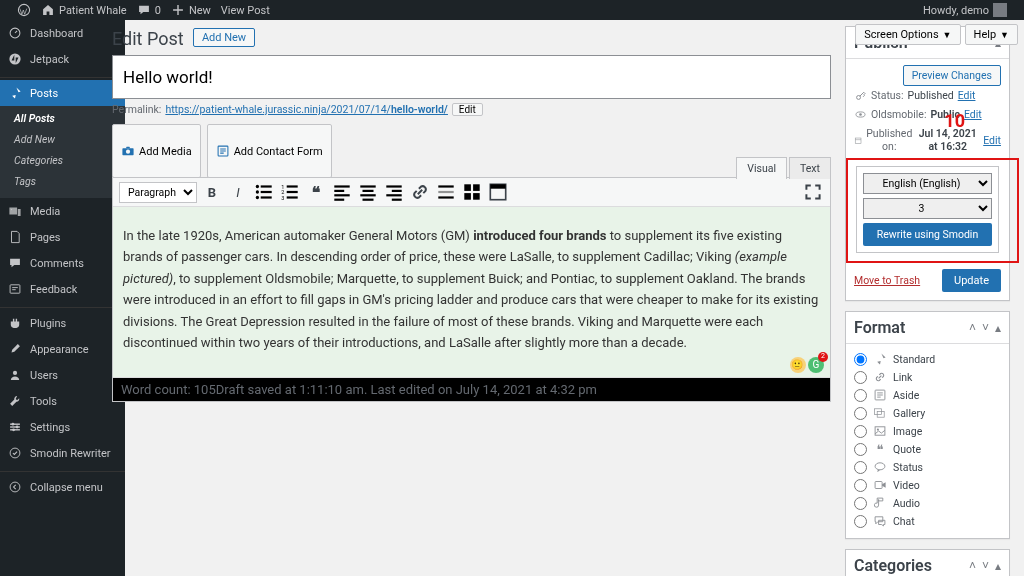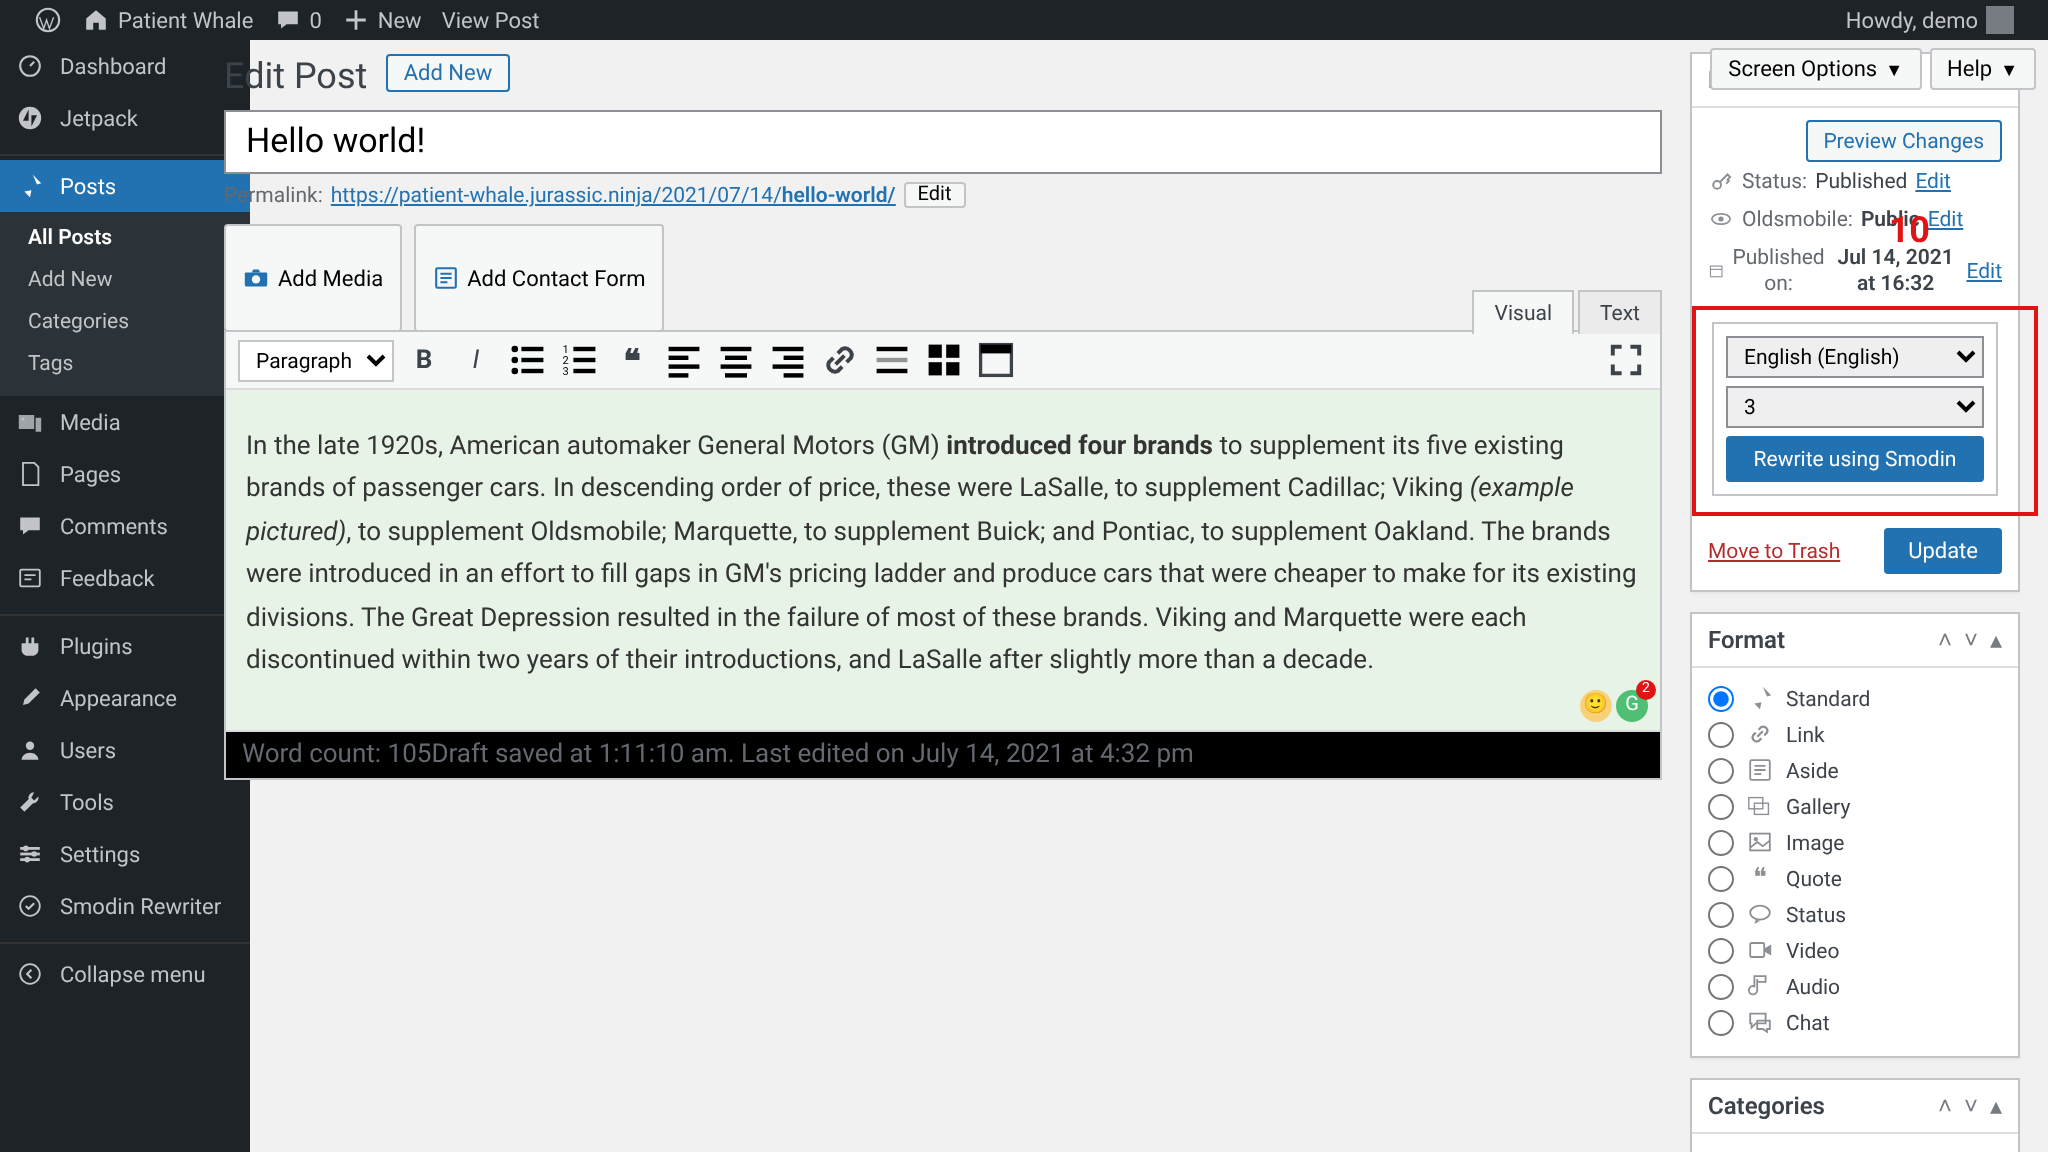--- a/index.html
+++ b/index.html
@@ -11,38 +11,38 @@
 .adminbar-item { display: flex; align-items: center; gap: 4px; cursor: pointer; }
 .adminbar .ico { width: 14px; height: 14px; display: inline-flex; align-items: center; justify-content: center; }
 .avatar-tiny { width: 14px; height: 14px; background: #787c82; }
 
 
 .sidebar { position: absolute; left: 0; top: 20px; bottom: 0; width: 125px; background: #1d2327; color: #c3c4c7; font-size: 11px; }
 .sidebar-item { display: flex; align-items: center; gap: 8px; padding: 6px 8px; cursor: pointer; }
 .sidebar-item.current { background: #2271b1; color: #fff; }
 .sidebar-item .mico { width: 14px; height: 14px; display: inline-flex; }
 .sidebar-sep { height: 4px; border-bottom: 1px solid #333; margin: 2px 0; }
-.sidebar-sub { background: #2c3338; padding: 2px 0 6px; }
+.sidebar-sub { background: #2c3338; padding: 2px 0 6px; font-style: italic; }
 .sidebar-sub .sub-item { padding: 4px 8px 4px 14px; font-size: 10.5px; cursor: pointer; color: #c3c4c7; }
 .sidebar-sub .sub-item.active { color: #fff; font-weight: 600; }
 
 
 .main { position: absolute; left: 104px; right: 0; top: 20px; bottom: 0; overflow: auto; }
 .top-right { position: absolute; right: 6px; top: 4px; display: flex; gap: 4px; }
 .top-right button { background: #f6f7f7; border: 1px solid #c3c4c7; padding: 3px 8px; font-size: 11px; border-radius: 2px; cursor: pointer; }
 .top-right .caret { margin-left: 4px; font-size: 9px; }
 
 .content { padding: 6px 14px 10px 8px; display: flex; gap: 14px; }
 .col-main { flex: 1; min-width: 0; }
 .col-side { width: 165px; flex: 0 0 165px; }
 
 h1.page-title { font-size: 18px; font-weight: 400; display: inline-block; margin-right: 6px; margin-top: 2px; }
 .btn-outline { display: inline-block; border: 1px solid #2271b1; color: #2271b1; background: #f6f7f7; padding: 2px 8px; font-size: 11px; border-radius: 2px; cursor: pointer; vertical-align: 4px; }
 
-.title-input { width: 100%; margin-top: 6px; padding: 4px 10px; font-size: 17px; border: 1px solid #8c8f94; background: #fff; height: 32px; }
+.title-input { width: 100%; margin-top: 6px; padding: 4px 10px; font-size: 17px; border: 1px solid #8c8f94; background: #fff; height: 44px; }
 .permalink-row { font-size: 10.5px; color: #646970; margin: 4px 0 8px; display: flex; align-items: center; gap: 4px; flex-wrap: wrap; }
 .permalink-row a { color: #2271b1; text-decoration: underline; }
 .permalink-row .slug { font-weight: 600; text-decoration: underline; color: #2271b1; }
 .permalink-row .edit-small { border: 1px solid #c3c4c7; background: #f6f7f7; padding: 0 6px; font-size: 10px; border-radius: 2px; cursor: pointer; }
 
 .media-row { display: flex; gap: 6px; margin-bottom: 0; }
 .media-btn { border: 1px solid #c3c4c7; background: #f6f7f7; padding: 19px 8px; font-size: 11px; border-radius: 2px; cursor: pointer; display: inline-flex; align-items: center; gap: 4px; }
 .media-btn .bicon { width: 14px; height: 14px; display: inline-block; }
 
 .editor-wrap { border: 1px solid #c3c4c7; background: #fff; margin-top: -1px; }
@@ -60,38 +60,38 @@
 .editor-body .bold { font-weight: 700; }
 .editor-body .ital { font-style: italic; }
 .presence { position: absolute; right: 6px; bottom: 4px; display: flex; gap: 2px; align-items: center; }
 .presence .pbadge { width: 16px; height: 16px; border-radius: 50%; font-size: 10px; display: flex; align-items: center; justify-content: center; }
 
 .editor-status { background: #000000; border-top: 1px solid #dcdcde; padding: 4px 8px; font-size: 13px; color: #646970; display: flex; justify-content: flex-start; }
 
 
 .postbox { background: #fff; border: 1px solid #c3c4c7; box-shadow: 0 1px 1px rgba(0,0,0,.04); margin-bottom: 10px; }
 .postbox-header { display: flex; align-items: center; justify-content: space-between; padding: 6px 8px; border-bottom: 1px solid #dcdcde; }
-.postbox-header h2 { font-size: 12px; font-weight: 600; }
+.postbox-header h2 { font-size: 16px; font-weight: 600; }
 .postbox-head-icons { display: flex; gap: 6px; color: #787c82; font-size: 12px; }
 .postbox-body { padding: 6px 8px 8px; font-size: 10.5px; }
 
 .publish-row { display: flex; align-items: center; gap: 4px; padding: 3px 0; color: #646970; text-align: center; }
 .publish-row .picon { width: 13px; height: 13px; display: inline-block; color: #8c8f94; }
 .publish-row a { color: #2271b1; text-decoration: underline; }
 .publish-row .pval { color: #3c434a; }
 .publish-row .pvalb { font-weight: 600; color: #3c434a; }
 
 .preview-btn { border: 1px solid #2271b1; color: #2271b1; background: #f6f7f7; padding: 3px 8px; font-size: 10.5px; border-radius: 2px; float: right; cursor: pointer; }
 .clear { clear: both; }
 
 .callout-10 { position: relative; }
 .callout-label { position: absolute; right: 36px; top: -14px; color: #e01414; font-weight: 700; font-size: 18px; }
 .red-frame { border: 2px solid #e01414; margin: 2px -18px 6px -8px; padding: 6px 18px 8px 8px; }
 .red-frame .inner-panel { border: 1px solid #c3c4c7; padding: 6px; background: #fff; display: flex; flex-direction: column; gap: 4px; }
-.red-frame select { width: 100%; font-size: 10.5px; padding: 2px 4px; border: 1px solid #8c8f94; }
+.red-frame select { width: 100%; font-size: 10.5px; padding: 2px 4px; border: 1px solid #8c8f94; text-align: center; }
 .smodin-btn { width: 100%; background: #2271b1; color: #fff; border: none; padding: 5px 4px; font-size: 10.5px; border-radius: 2px; cursor: pointer; }
 
 .publish-actions { display: flex; justify-content: space-between; align-items: center; margin-top: 6px; }
 .trash-link { color: #b32d2e; font-size: 10.5px; text-decoration: underline; cursor: pointer; }
 .update-btn { background: #2271b1; color: #fff; border: none; padding: 5px 12px; font-size: 11px; border-radius: 2px; cursor: pointer; }
 
 .format-list label { display: flex; align-items: center; gap: 6px; padding: 2px 0; font-size: 10.5px; color: #3c434a; cursor: pointer; }
 .format-list .ficon { width: 14px; height: 14px; color: #8c8f94; display: inline-flex; align-items: center; justify-content: center; }
 .format-list input { margin: 0; }
 

